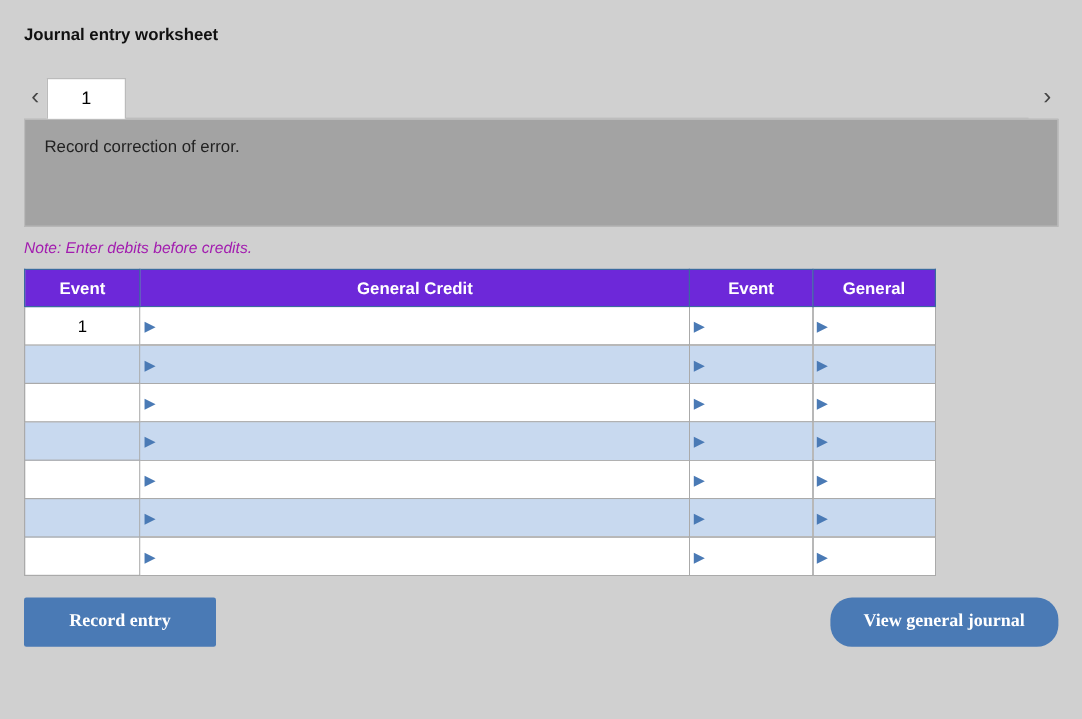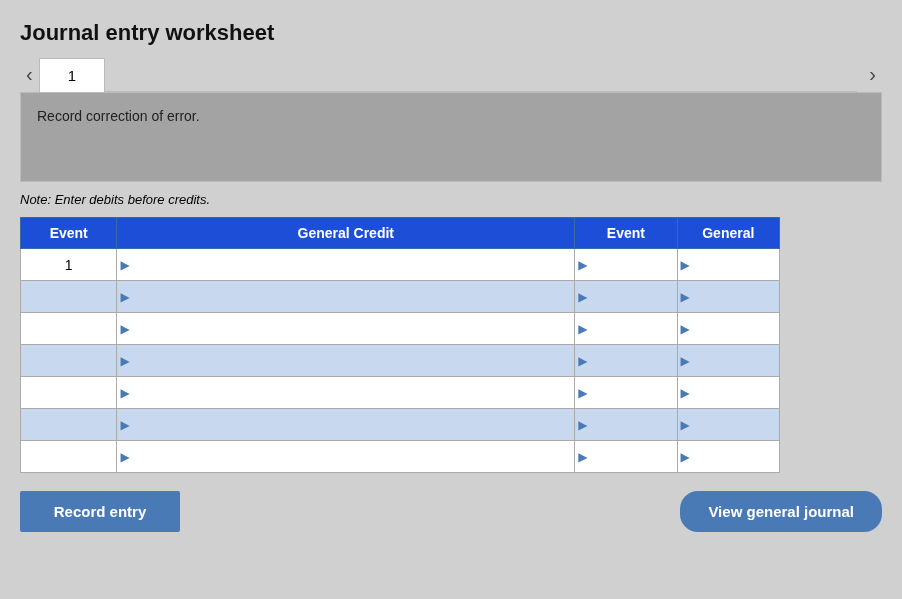--- a/index.html
+++ b/index.html
@@ -4,23 +4,23 @@
   <style>
     * { box-sizing: border-box; margin: 0; padding: 0; }
     body {
       font-family: Arial, sans-serif;
       background: #d0d0d0;
       padding: 20px;
       width: 902px;
       min-height: 599px;
     }
     .page-title {
-      font-size: 22px;
+      font-size: 14px;
       font-weight: bold;
-      margin-bottom: 9px;
+      margin-bottom: 26px;
       color: #111;
     }
     .tab-nav {
       display: flex;
       align-items: flex-end;
       position: relative;
       margin-bottom: 0;
     }
     .nav-arrow {
       background: none;
@@ -56,33 +56,33 @@
       border: 1px solid #bbb;
       padding: 14px 16px;
       min-height: 90px;
       margin-bottom: 10px;
     }
     .instruction-text {
       font-size: 14px;
       color: #222;
     }
     .note-text {
-      color: #000000;
+      color: #a21caf;
       font-size: 13px;
       margin-bottom: 10px;
       font-style: italic;
     }
     .journal-table {
       width: 100%;
       border-collapse: collapse;
       margin-bottom: 18px;
       max-width: 760px;
     }
     .journal-table th {
-      background: #1d4ed8;
+      background: #6d28d9;
       color: #fff;
       border: 1px solid #3a6aa0;
       padding: 7px 10px;
       font-size: 14px;
       font-weight: bold;
       text-align: center;
     }
     .journal-table td {
       border: 1px solid #aaa;
       padding: 0;
@@ -140,20 +140,21 @@
     .btn {
       padding: 12px 28px;
       font-size: 15px;
       font-weight: bold;
       border: none;
       cursor: pointer;
       color: #fff;
       background: #4a7ab5;
       border-radius: 2px;
       min-width: 160px;
+      font-family: Liberation Serif, serif;
     }
     .btn-right {
       margin-left: auto;
       border-radius: 18px;
     }
   </style>
 </head>
 <body>
 
 <div class="page-title">Journal entry worksheet</div>

